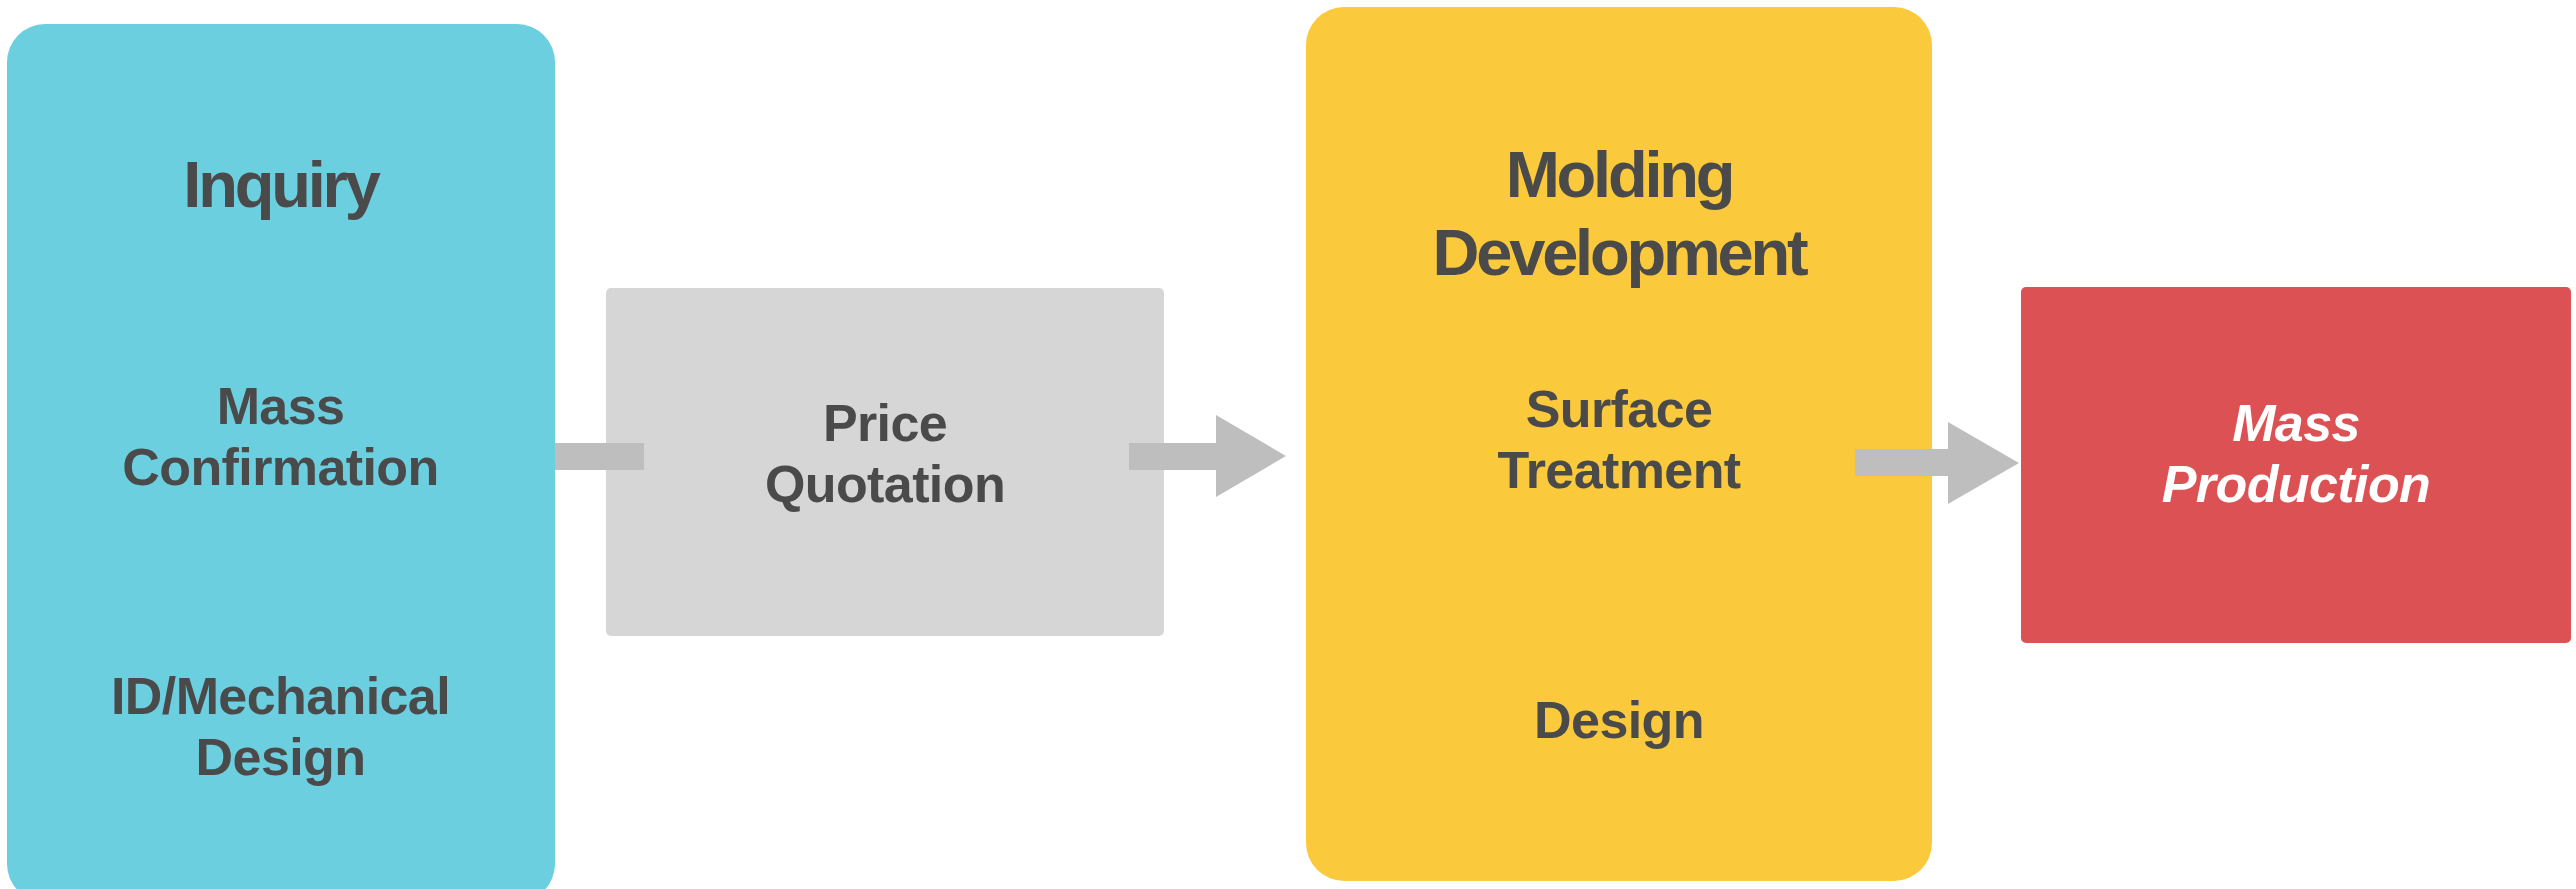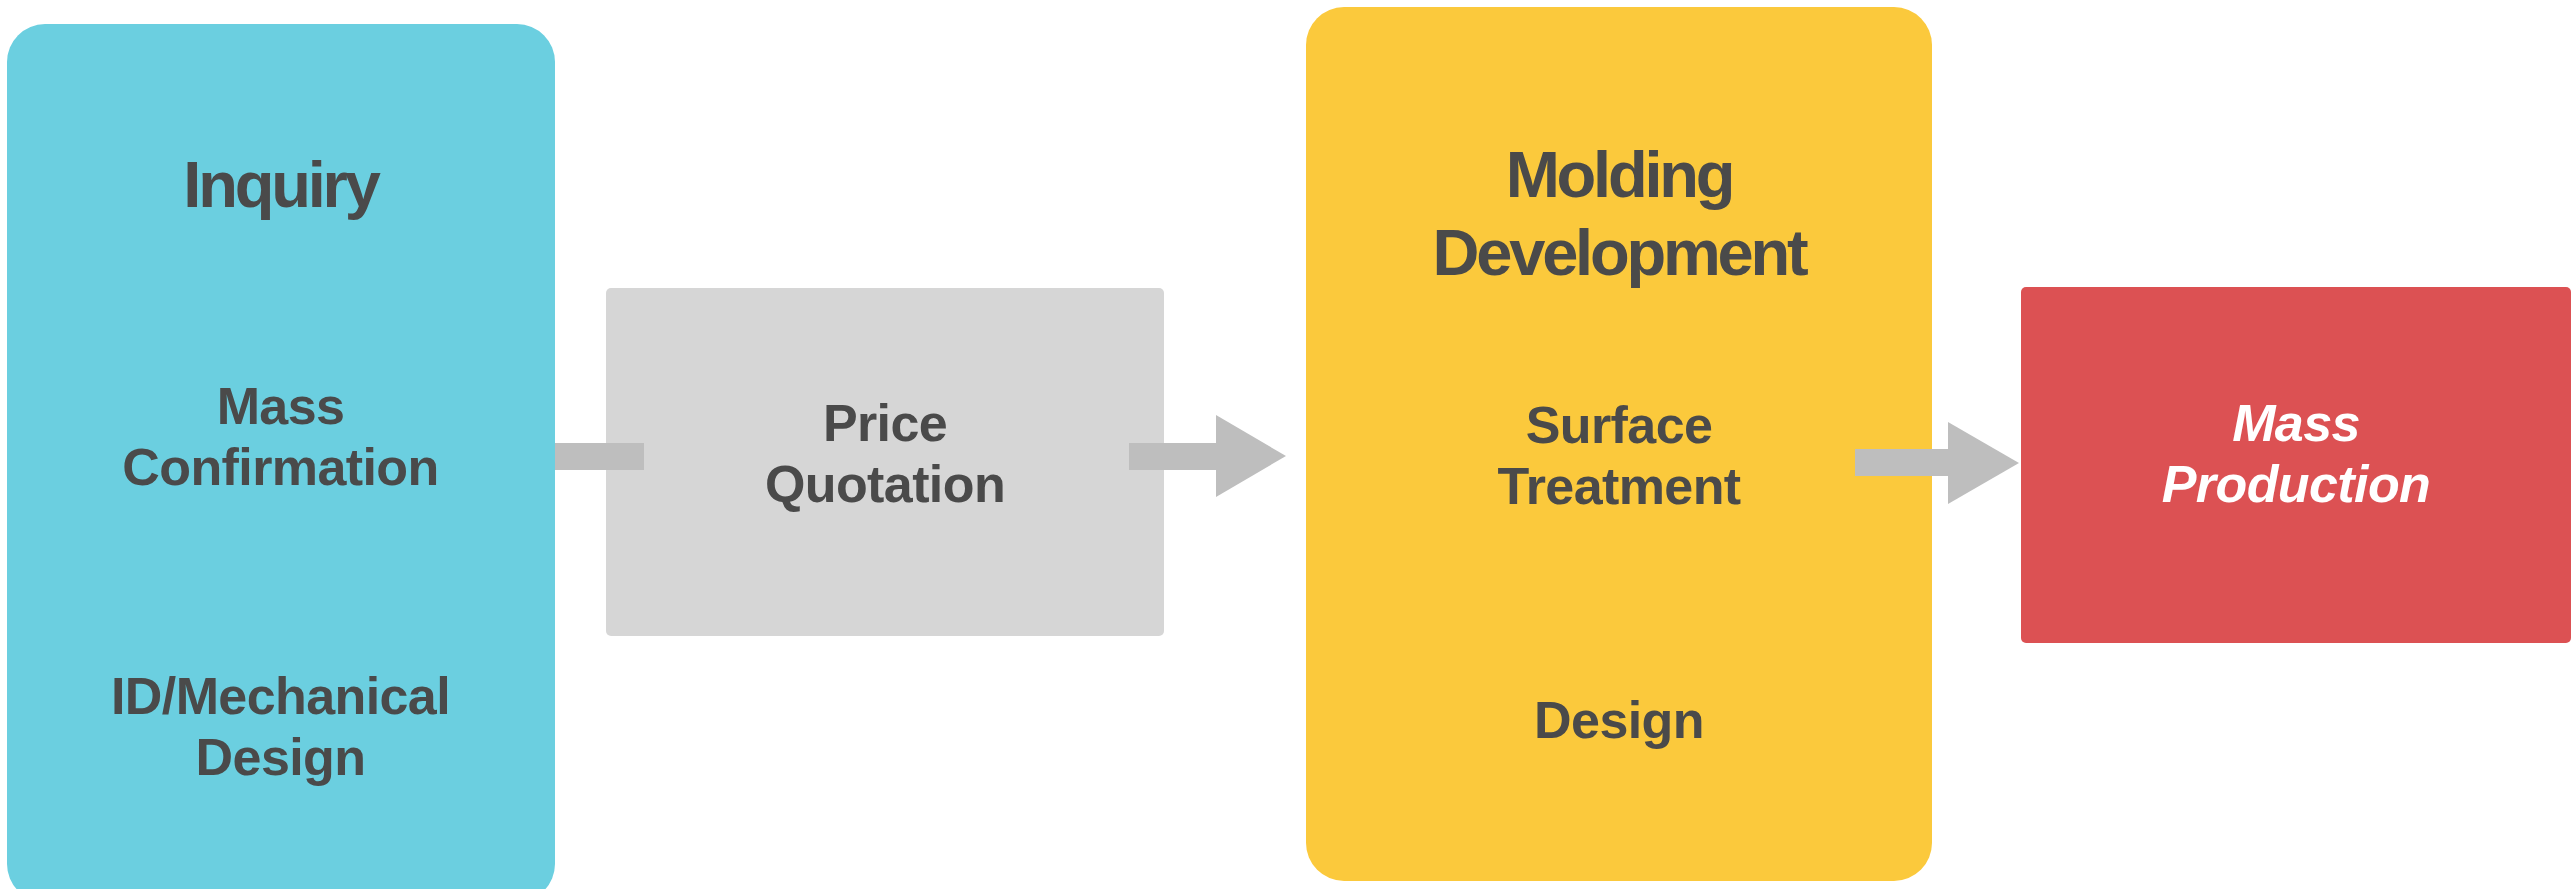--- a/index.html
+++ b/index.html
@@ -54,21 +54,21 @@
   #stage-3 { left: 1306px; top: 6.5px;  width: 626px; height: 874px; }
   #stage-4 { left: 2021px; top: 287px; width: 550px; height: 356px; font-style: italic;  }
 
   #s1-item-0 { top: 122px; }
   #s1-item-1 { top: 352px; }
   #s1-item-2 { top: 642px; }
 
   #s2-item-0 { top: 105px; }
 
   #s3-item-0 { top: 129px; }
-  #s3-item-1 { top: 388px; }
+  #s3-item-1 { top: 372px; }
   #s3-item-2 { top: 683px; }
 
   #s4-item-0 { top: 106px; }
 
   #conn-1-stem { left: 555px;  top: 443px; width: 89px; height: 27px; }
   #conn-2-stem { left: 1129px; top: 443px; width: 87px; height: 27px; }
   #conn-2-head { left: 1216px; top: 415px; width: 70px; height: 82px; }
   #conn-3-stem { left: 1855px; top: 449px; width: 93px; height: 27px; }
   #conn-3-head { left: 1948px; top: 422px; width: 71px; height: 82px; }
 </style>

